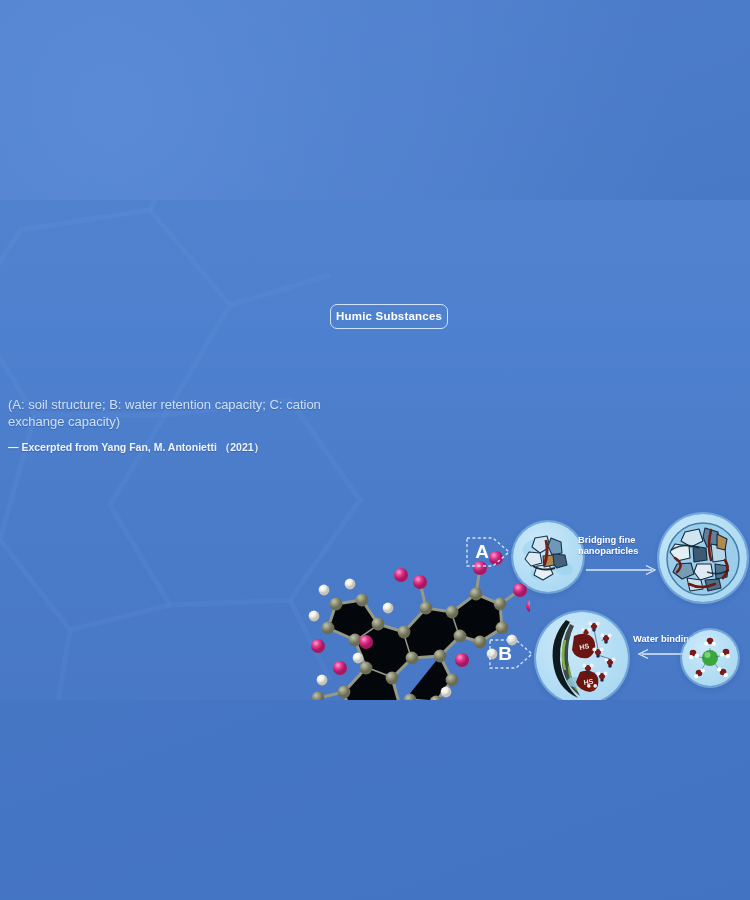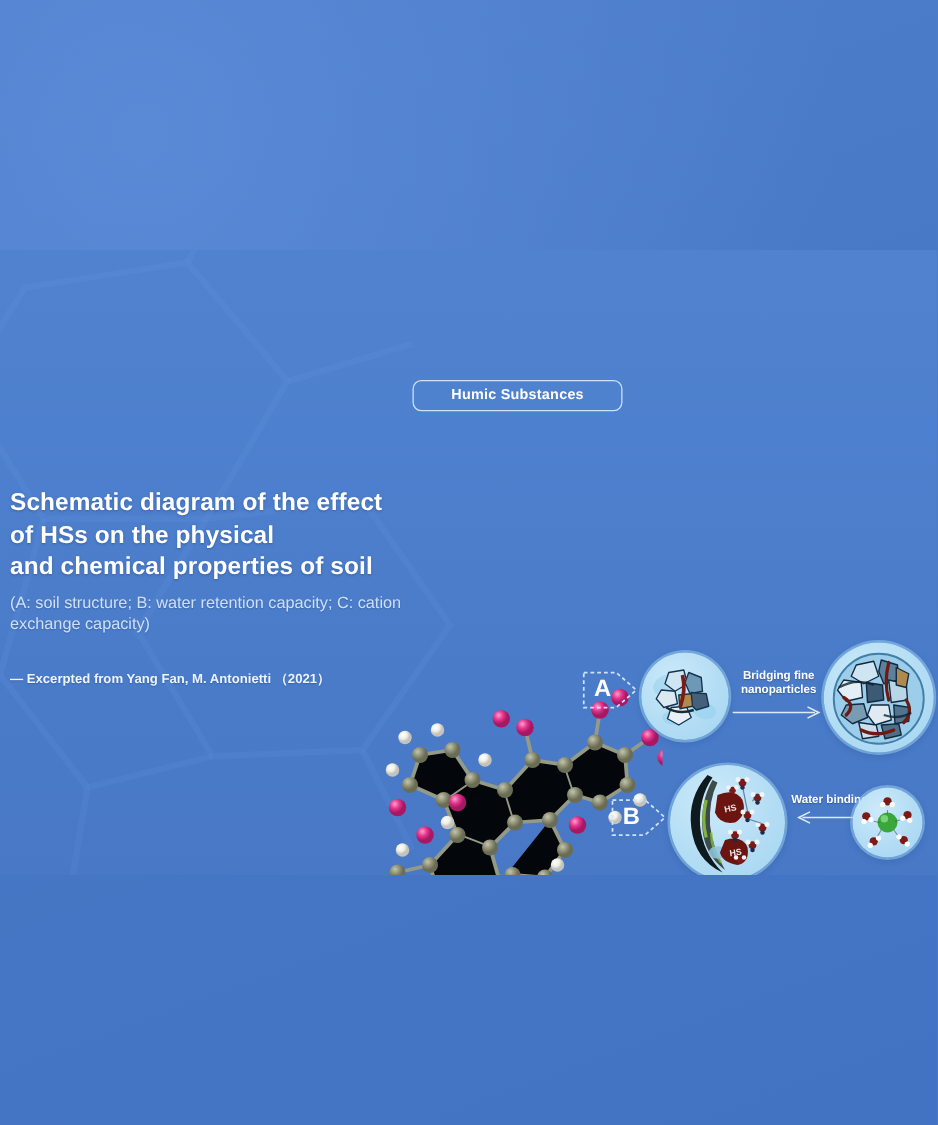--- a/index.html
+++ b/index.html
@@ -35,28 +35,28 @@
   .title{
     color:#ffffff;font-size:19.5px;font-weight:bold;line-height:1.32;
     letter-spacing:.1px;text-shadow:0 1px 2px rgba(20,45,90,.35);
     margin:0;
   }
   .subtitle{
     color:#cfe0f6;font-size:13px;margin-top:7px;line-height:1.3;
     text-shadow:0 1px 1px rgba(20,45,90,.3);
   }
   .credit{
-    color:#eef4ff;font-size:10.5px;font-weight:bold;margin-top:28px;
+    color:#eef4ff;font-size:10.5px;font-weight:bold;margin-top:10px;
     text-shadow:0 1px 1px rgba(20,45,90,.3);
   }
 
   
   #hs-chip{
     position:absolute;left:330px;top:304px;
-    padding:5px 30px 6px;border:1.5px solid #cfe2f8;border-radius:7px;
+    padding:5px 5px 6px;border:1.5px solid #cfe2f8;border-radius:7px;
     color:#ffffff;font-size:11.5px;font-weight:bold;letter-spacing:.2px;
     background:rgba(90,140,210,.18);
     white-space:nowrap;
   }
 
   
   .marker{position:absolute;width:46px;height:44px;}
   .marker svg{position:absolute;inset:0;}
   .marker .mk-letter{
     position:absolute;left:2px;top:0;width:30px;height:44px;
@@ -70,21 +70,21 @@
     position:absolute;border-radius:50%;
     background:radial-gradient(circle at 38% 32%,#cdeafa 0%,#b3ddf4 55%,#a4d4f0 100%);
     box-shadow:0 0 0 2px rgba(150,205,240,.55), 0 2px 7px rgba(20,45,90,.22);
     overflow:hidden;
   }
   .bubble svg{position:absolute;inset:0;width:100%;height:100%;}
 
   
   .flowcap{
     position:absolute;color:#ffffff;font-size:9.3px;font-weight:bold;
-    line-height:1.2;text-align:center;text-shadow:0 1px 1px rgba(20,45,90,.4);
+    line-height:1.2;text-shadow:0 1px 1px rgba(20,45,90,.4);
     white-space:nowrap;
   }
   .flowarrow{position:absolute;}
   .flowarrow svg{display:block;}
   .fa-line{stroke:#dceaf9;stroke-width:1.3;fill:none;}
   .fa-head{fill:none;stroke:#dceaf9;stroke-width:1.3;}
 
   .sidecap{
     position:absolute;color:#ffffff;font-size:9.3px;font-weight:bold;
     text-shadow:0 1px 1px rgba(20,45,90,.4);white-space:nowrap;
@@ -446,23 +446,18 @@
             <path d="M17 27 L22 28"></path>
         </g>
       </svg>
     </div>
 
     <div id="hs-chip" style="top:104px;">
       <span>Humic Substances</span>
     </div>
 
     <div id="textblock">
-      <div class="title">
-        <div>Schematic diagram of the effect</div>
-        <div>of HSs on the physical</div>
-        <div>and chemical properties of soil</div>
-      </div>
       <div class="subtitle">(A: soil structure; B: water retention capacity; C: cation exchange capacity)</div>
       <div class="credit">— Excerpted from Yang Fan, M. Antonietti （2021）</div>
     </div>
 
   </div>
 </div>
 
 </body></html>

